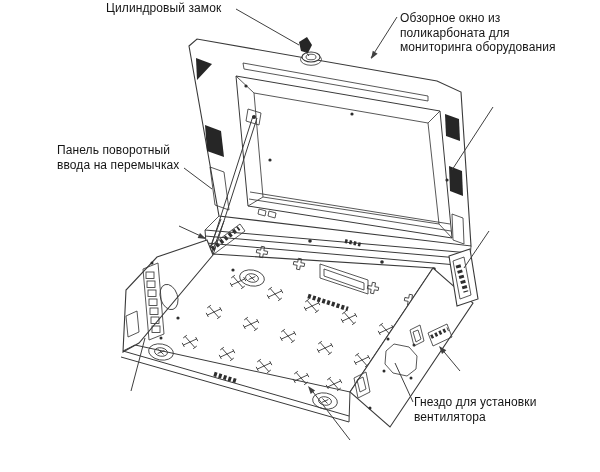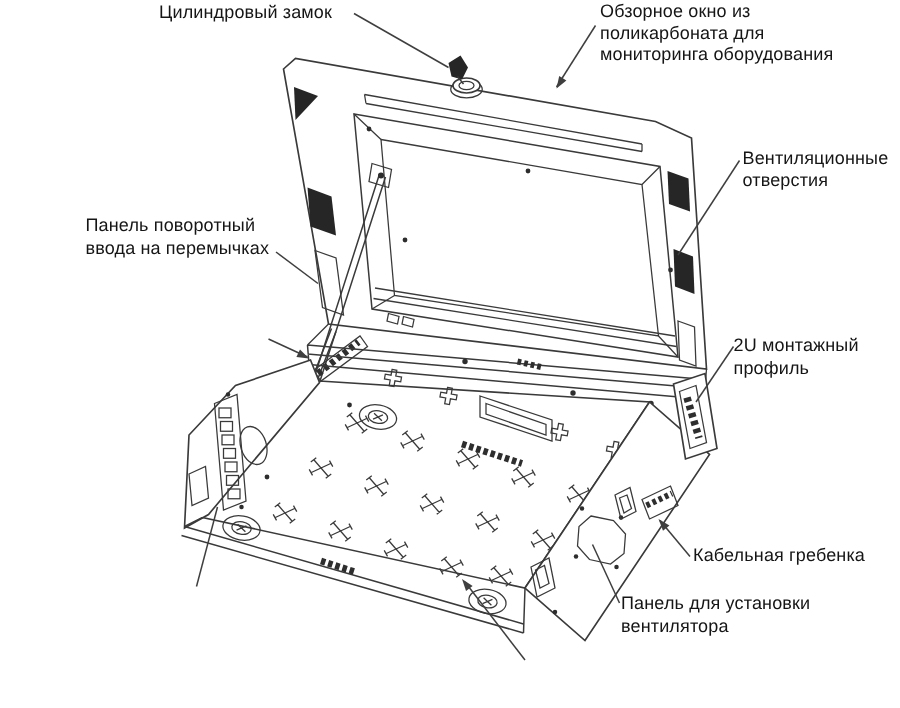--- a/index.html
+++ b/index.html
@@ -188,26 +188,21 @@
       <path class="lead" d="M131,391 L145,338"></path>
       <path class="lead" d="M460,371 L440,347"></path>
       <polygon class="ah" points="439,346 446.3,350.3 442,353.9"></polygon>
       <path class="lead" d="M413,402 L395,363"></path>
       <path class="lead" d="M350,440 L310,388"></path>
       <polygon class="ah" points="308,386 315.1,390.6 310.7,394"></polygon>
     </g>
   </svg>
 
   <div class="co" style="left:106px;top:1px">Цилиндровый замок</div>
-  <div class="co" style="left:400px;top:0">Обзорное окно из
+  <div class="co" style="left:400px;top:11px">Обзорное окно из
 поликарбоната для
 мониторинга оборудования</div>
-  <div class="co" style="left:495px;top:98px">Вентиляционные
-отверстия</div>
   <div class="co" style="left:57px;top:143px">Панель поворотный
 ввода на перемычках</div>
-  <div class="co" style="left:489px;top:223px">2U монтажный
-профиль</div>
-  <div class="co" style="left:462px;top:363px">Кабельная гребенка</div>
-  <div class="co" style="left:414px;top:395px">Панель для установки
+  <div class="co" style="left:414px;top:395px">Гнездо для установки
 вентилятора</div>
 
 </div>
 
 </body></html>

